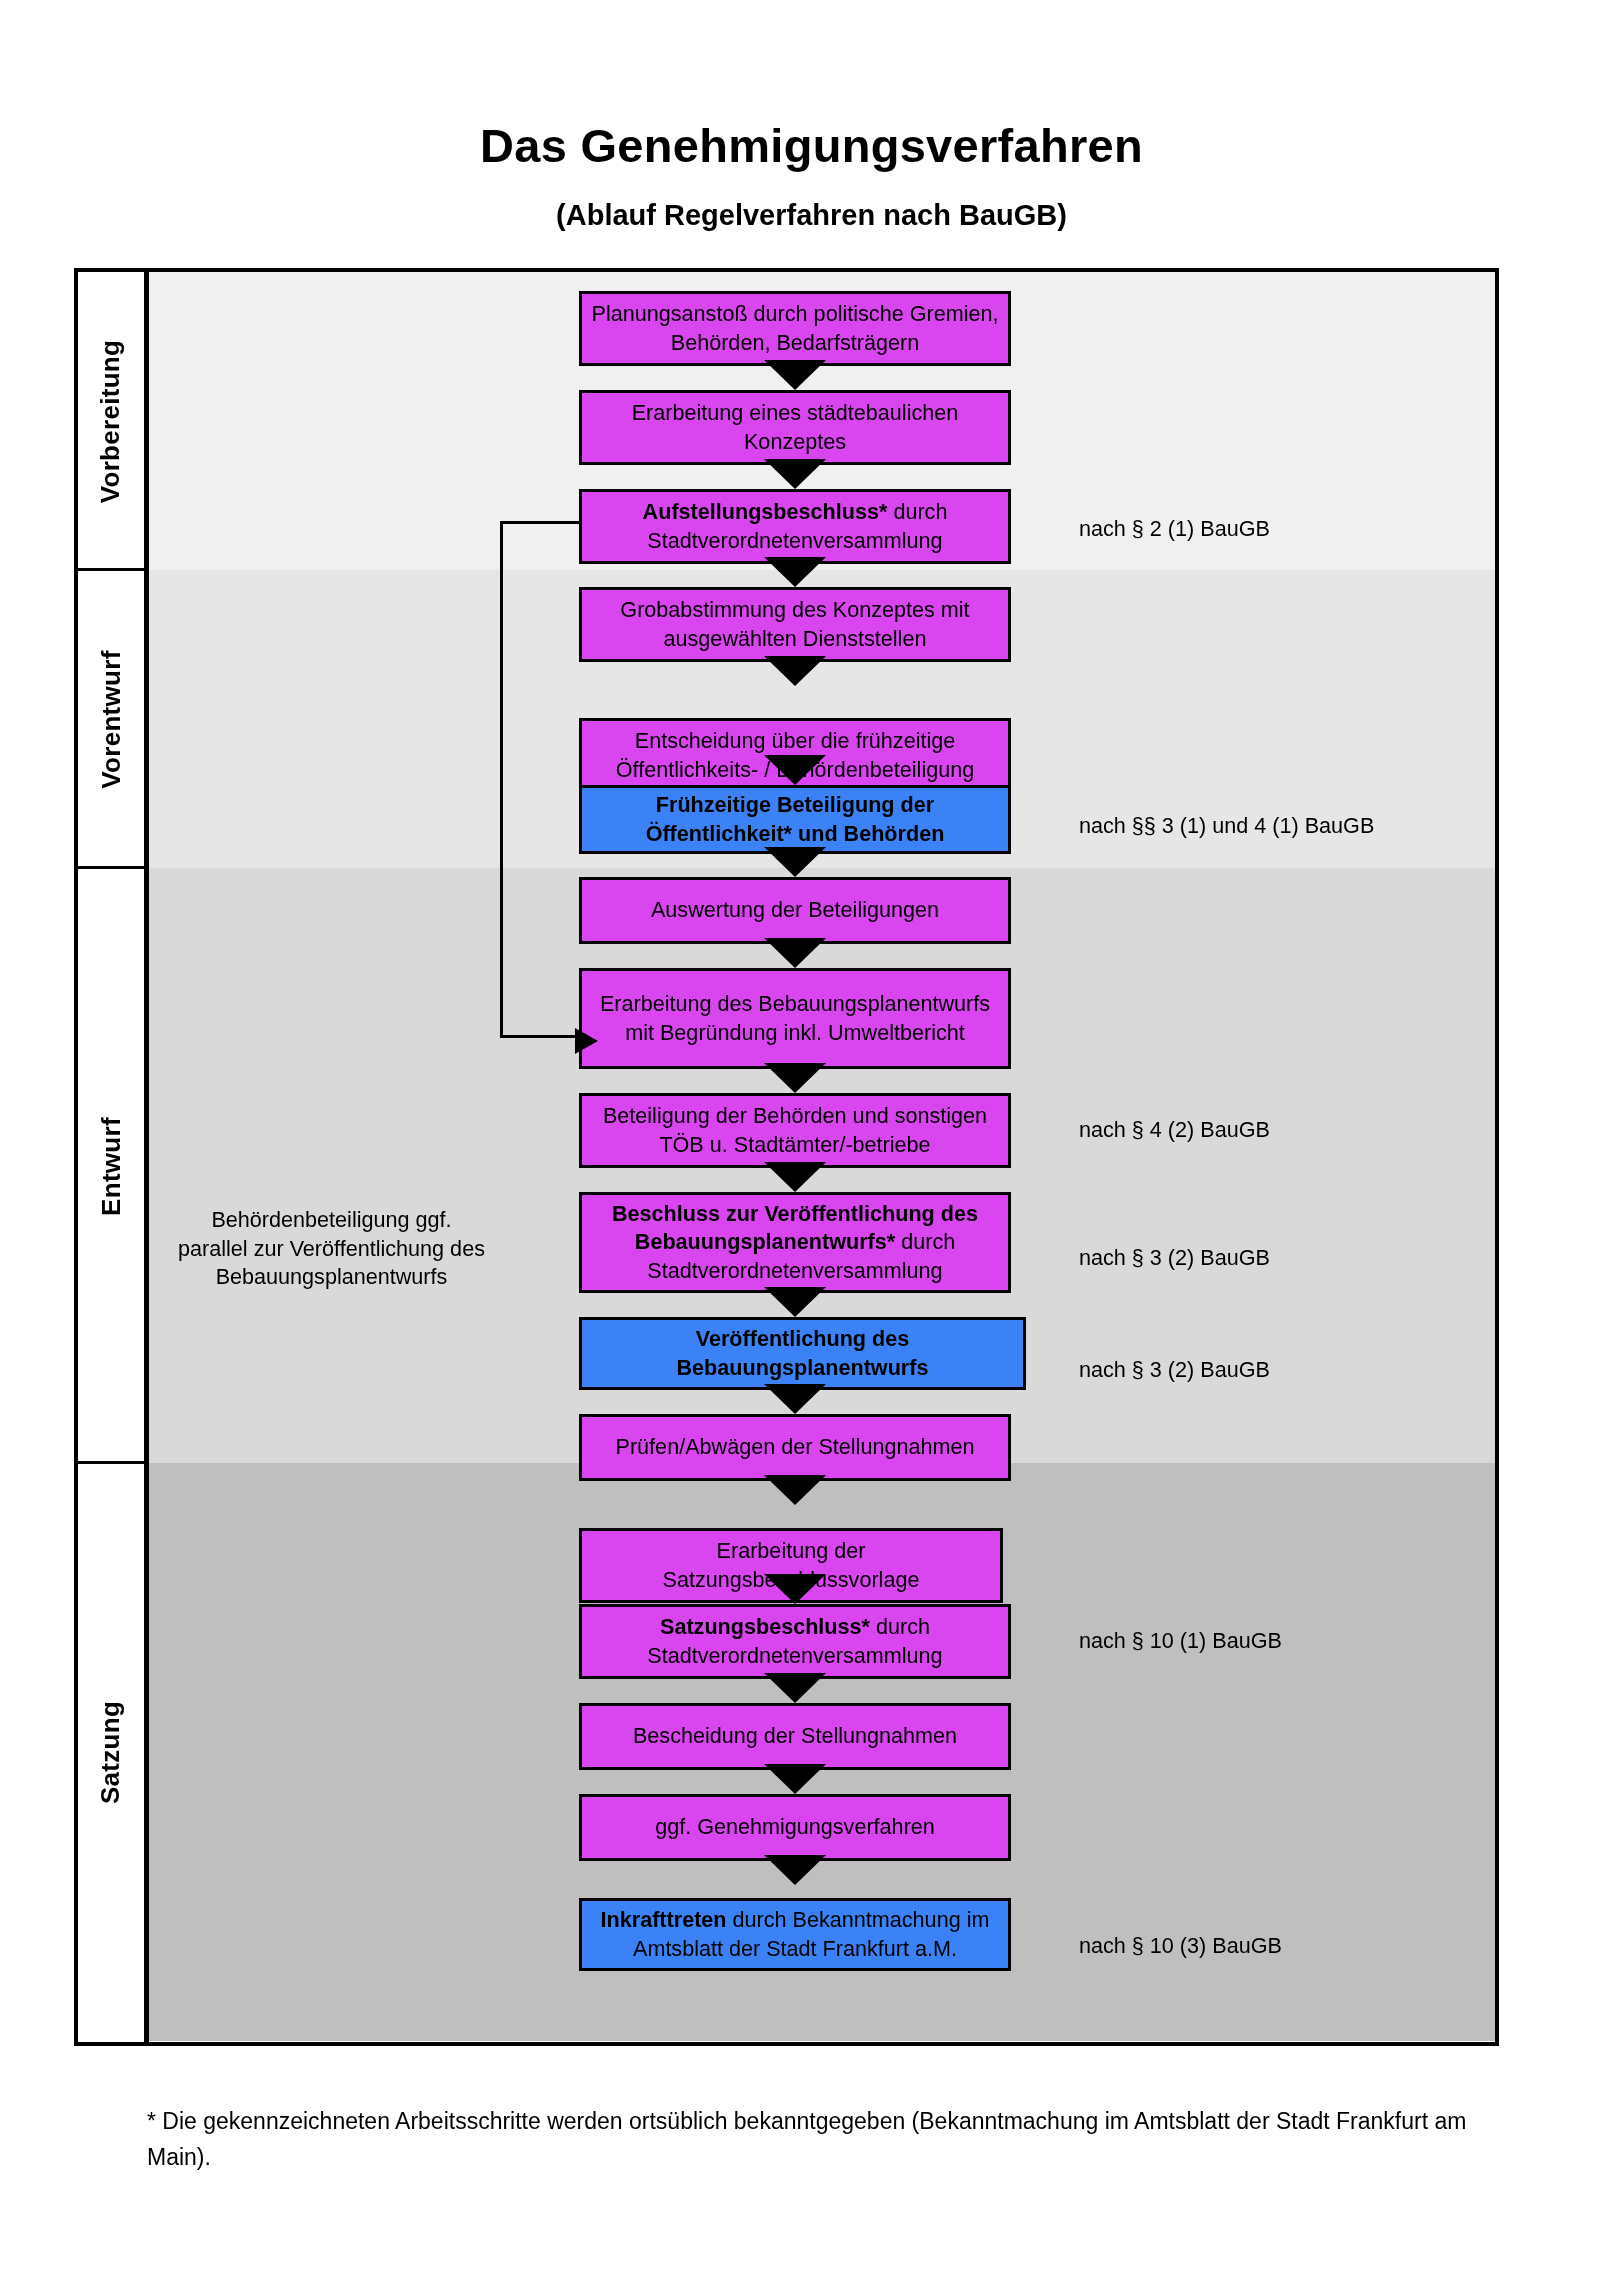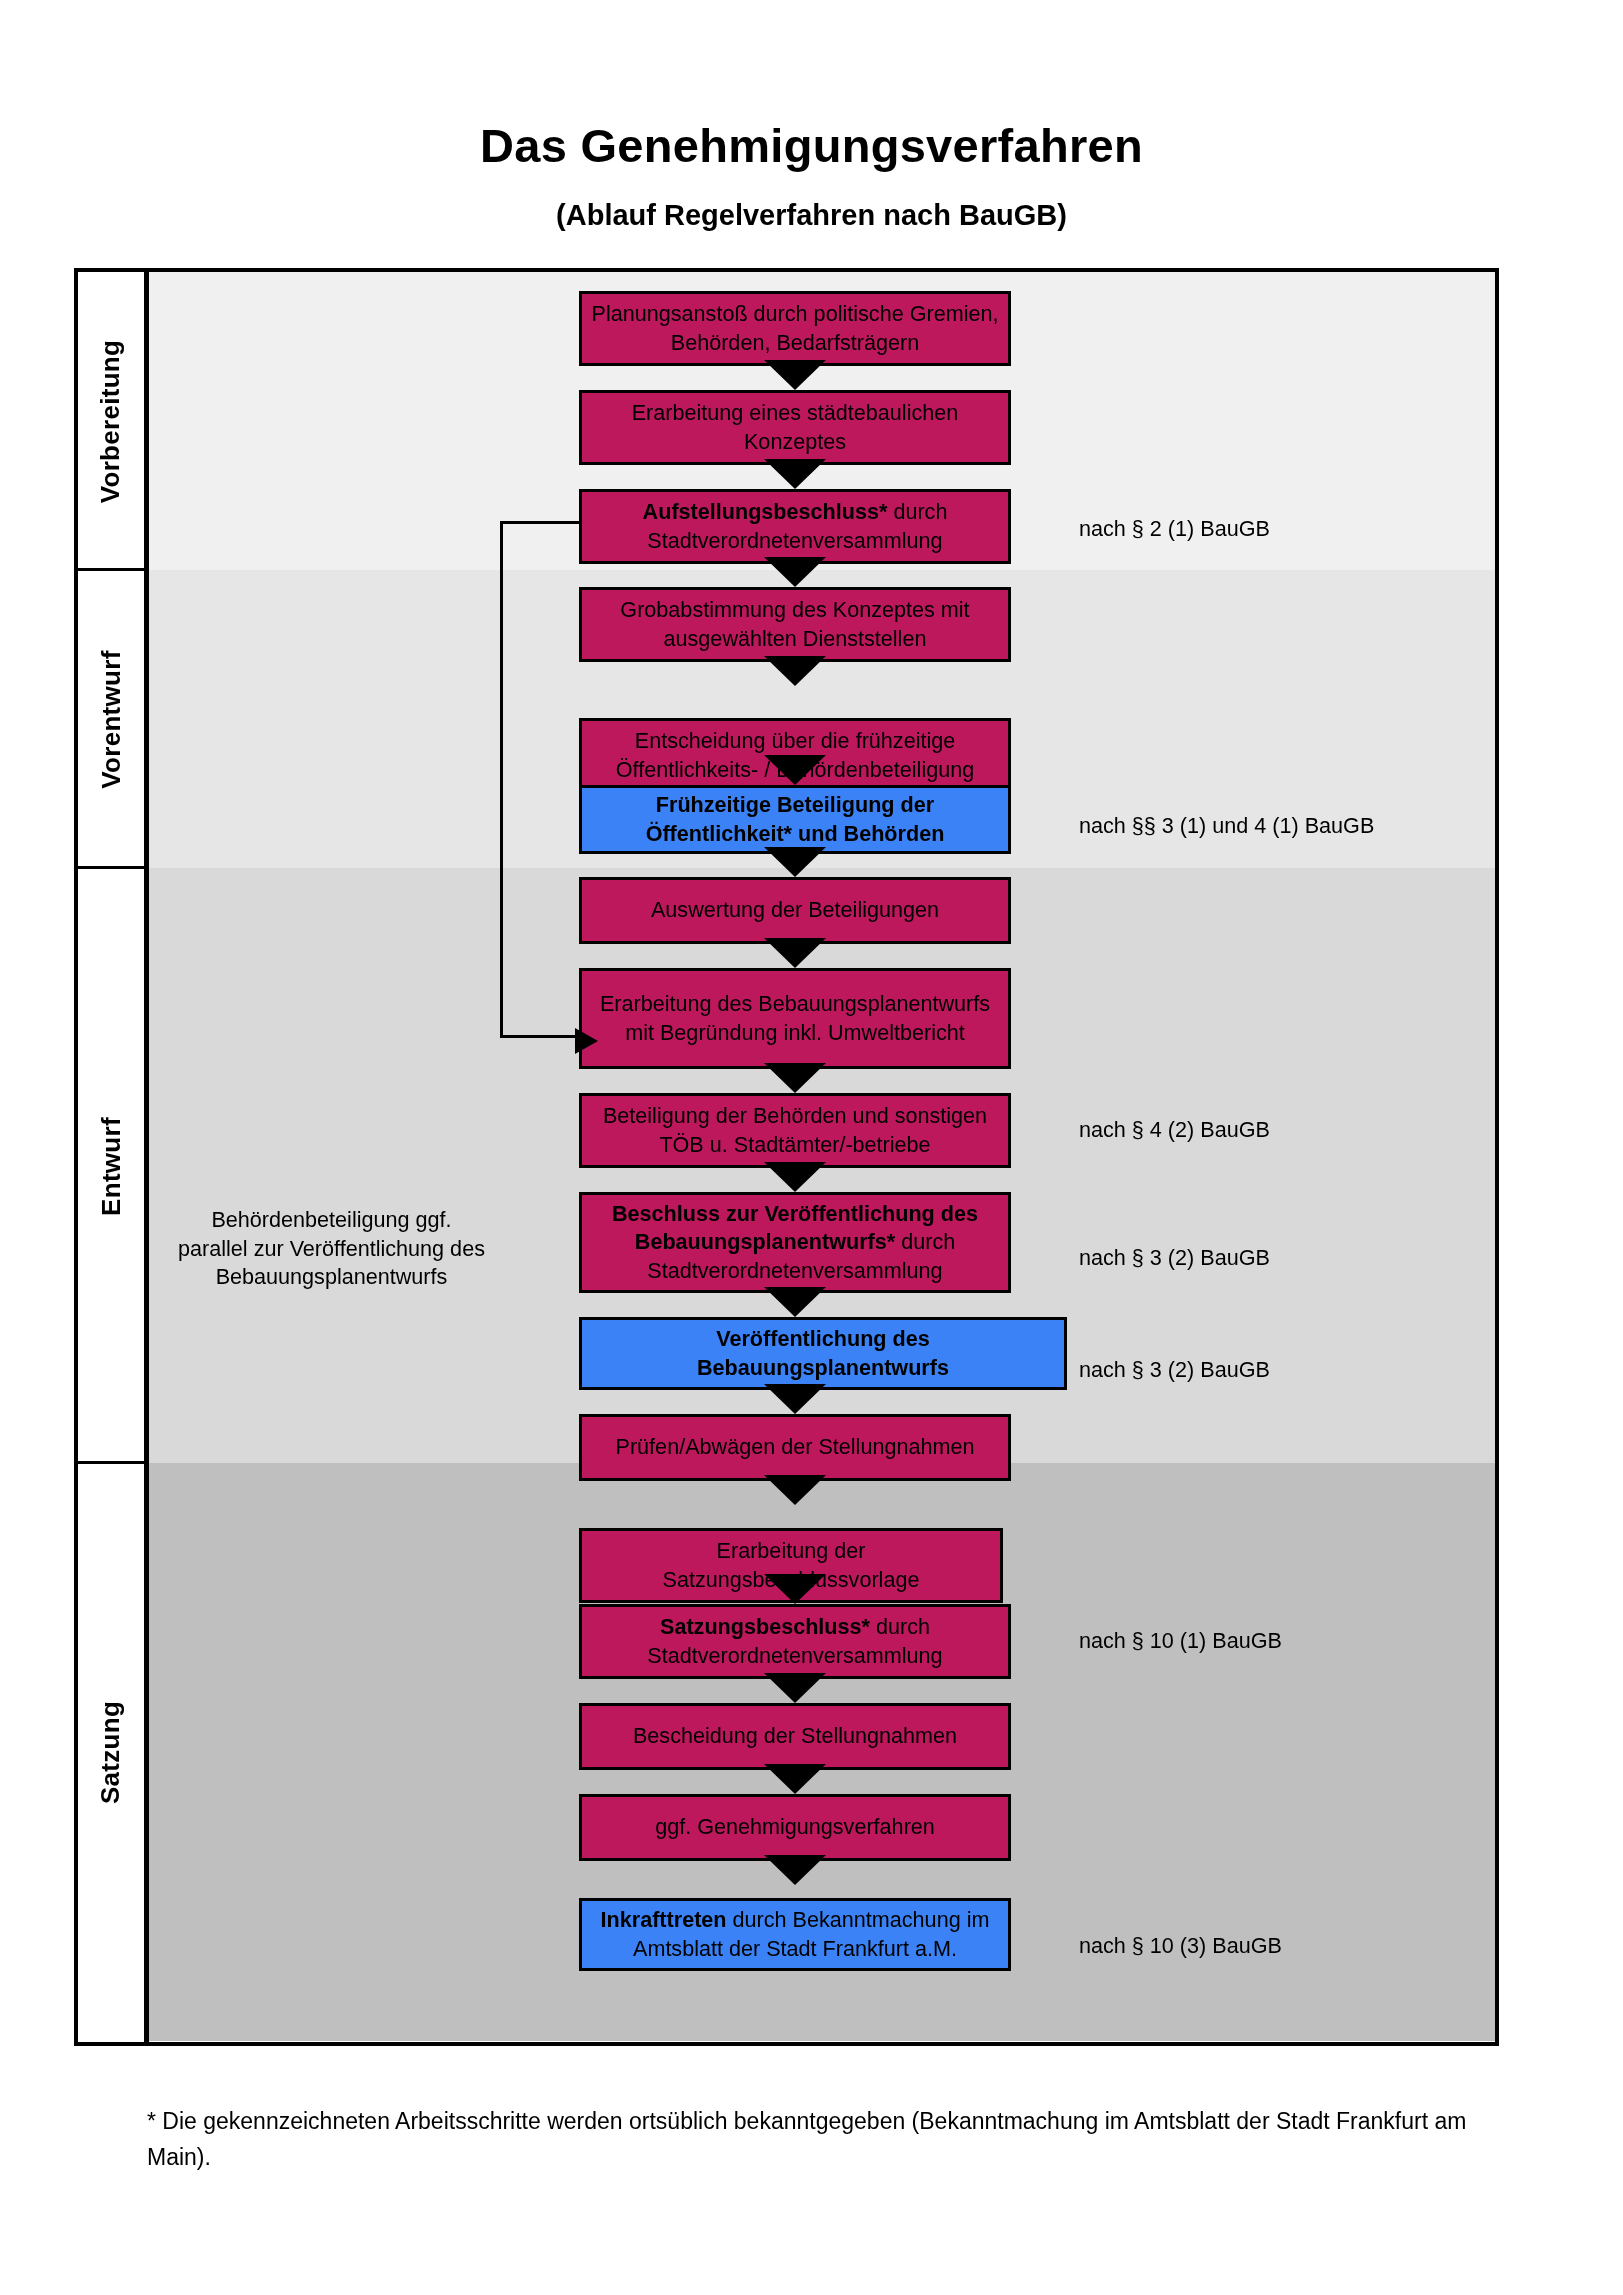--- a/index.html
+++ b/index.html
@@ -91,21 +91,21 @@
     height: 3.3px;
     background: #000000;
     z-index: 7;
   }
 
   
   .flow-box {
     position: absolute;
     box-sizing: border-box;
     border: 3.9px solid #000000;
-    background: #be185d;
+    background: #d946ef;
     display: flex;
     align-items: center;
     justify-content: center;
     text-align: center;
     font-size: 21.6px;
     line-height: 1.30;
     padding: 3.9px 7.9px;
     z-index: 4;
   }
   .flow-box.highlight {
@@ -250,21 +250,21 @@
   <div class="flow-box" style="left:501px; top:821px; width:432px; height:75px;">
     <span><b></b><span>Beteiligung der Behörden und sonstigen TÖB u. Stadtämter/-betriebe</span></span>
   </div>
   <div class="down-arrow" style="left:686px; top:890px;"></div>
 
   <div class="flow-box" style="left:501px; top:920px; width:432px; height:101px;">
     <span><b>Beschluss zur Veröffentlichung des Bebauungsplanentwurfs*</b><span> durch Stadtverordnetenversammlung</span></span>
   </div>
   <div class="down-arrow" style="left:686px; top:1015px;"></div>
 
-  <div class="flow-box highlight" style="left:501px; top:1045px; width:488px; height:73px;">
+  <div class="flow-box highlight" style="left:501px; top:1045px; width:447px; height:73px;">
     <span><b>Veröffentlichung des Bebauungsplanentwurfs</b><span></span></span>
   </div>
   <div class="down-arrow" style="left:686px; top:1112px;"></div>
 
   <div class="flow-box" style="left:501px; top:1142px; width:432px; height:67px;">
     <span><b></b><span>Prüfen/Abwägen der Stellungnahmen</span></span>
   </div>
   <div class="down-arrow" style="left:686px; top:1203px;"></div>
 
   <div class="flow-box" style="left:501px; top:1256px; width:424px; height:75px;align-items:center;">

